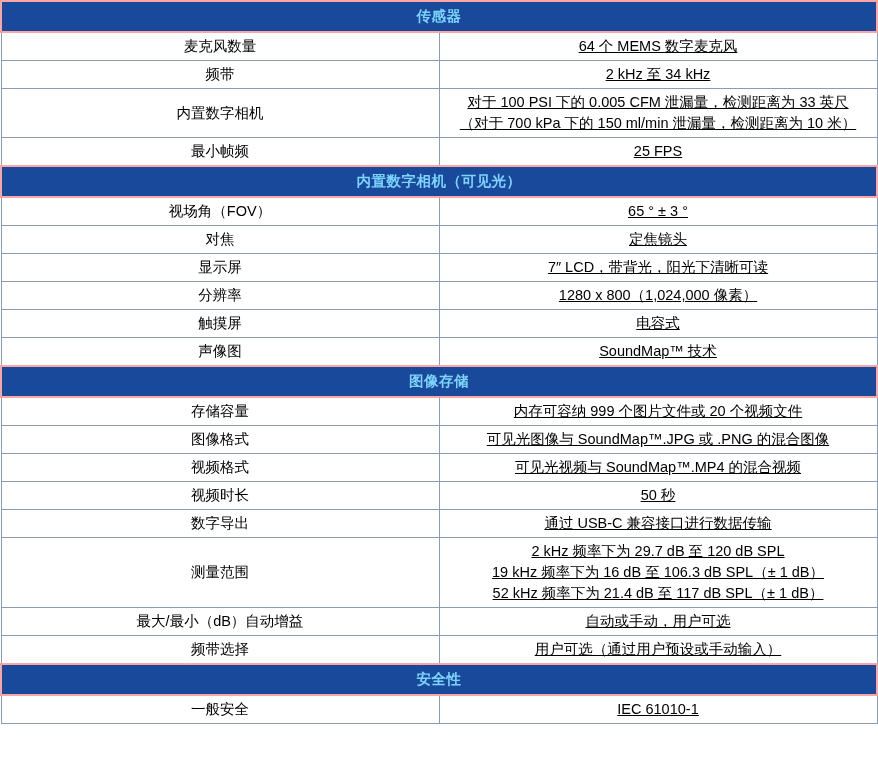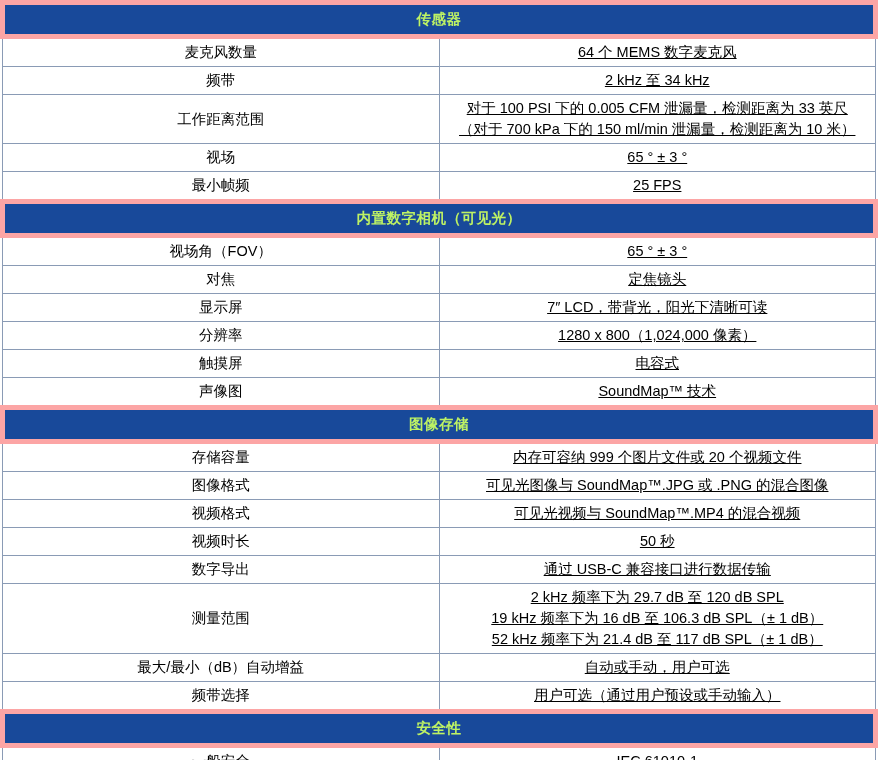--- a/index.html
+++ b/index.html
@@ -27,23 +27,23 @@
   }
   td.label-cell {
     width: 262px;
   }
   td.value-cell {
     width: 614px;
     text-decoration: underline;
   }
   tr.section-row td {
     background: #18499a;
-    color: #bef264;
+    color: #7dd3fc;
     font-weight: bold;
-    border: 5px solid #fca5a5;
+    border: 2px solid #fca5a5;
     padding: 4px 8px;
     letter-spacing: 0.5px;
   }
   .multiline div {
     white-space: nowrap;
   }
 </style>
 </head>
 <body>
 
@@ -58,30 +58,24 @@
           <div>64 个 MEMS 数字麦克风</div>
         </td>
       </tr>
       <tr>
         <td class="label-cell">频带</td>
         <td class="value-cell multiline">
           <div>2 kHz 至 34 kHz</div>
         </td>
       </tr>
       <tr>
-        <td class="label-cell">工作距离范围</td>
+        <td class="label-cell">内置数字相机</td>
         <td class="value-cell multiline">
           <div>对于 100 PSI 下的 0.005 CFM 泄漏量，检测距离为 33 英尺</div>
           <div>（对于 700 kPa 下的 150 ml/min 泄漏量，检测距离为 10 米）</div>
-        </td>
-      </tr>
-      <tr>
-        <td class="label-cell">视场</td>
-        <td class="value-cell multiline">
-          <div>65 ° ± 3 °</div>
         </td>
       </tr>
       <tr>
         <td class="label-cell">最小帧频</td>
         <td class="value-cell multiline">
           <div>25 FPS</div>
         </td>
       </tr>
       <tr class="section-row">
         <td colspan="2">内置数字相机（可见光）</td>

